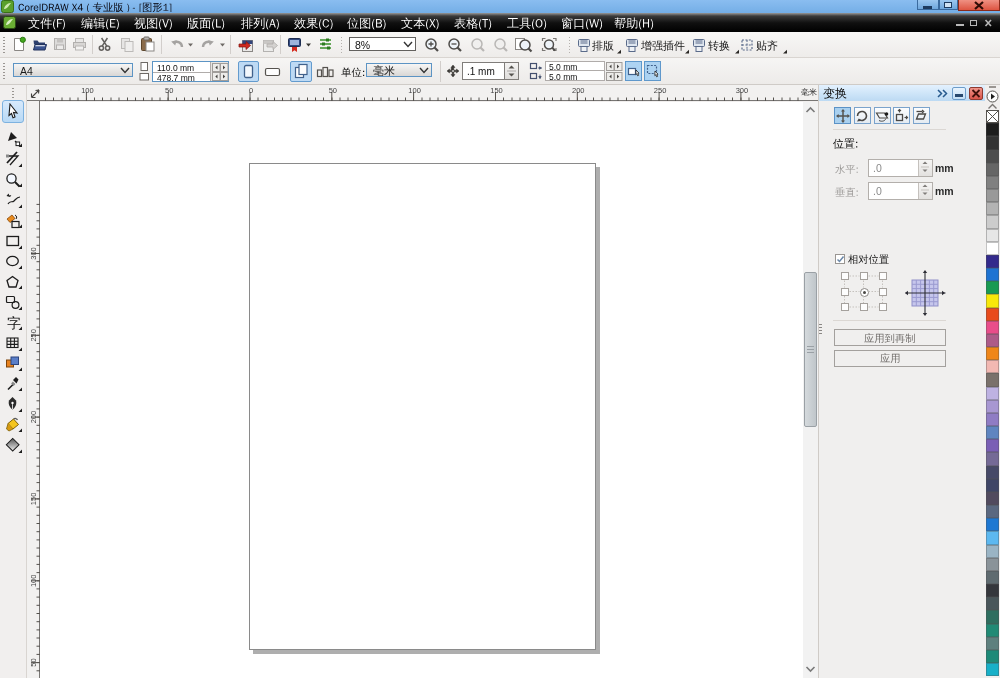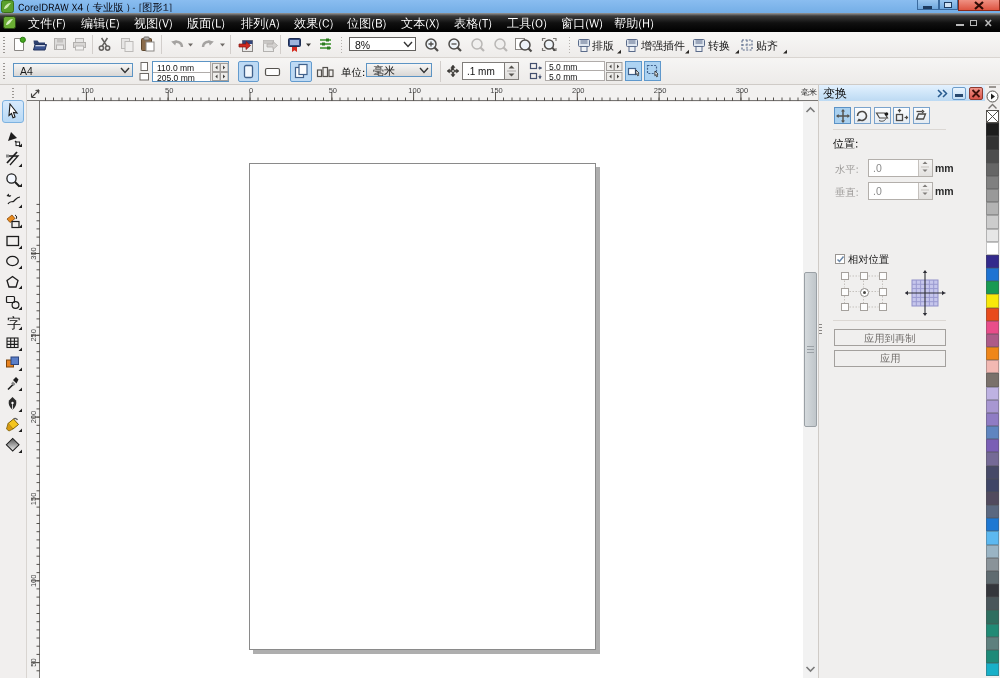--- a/index.html
+++ b/index.html
@@ -347,21 +347,21 @@
     <path d="M1 1 L5 5.5 L9 1" fill="none" stroke="#333" stroke-width="1.4"></path>
   </svg>
 <svg class="ab" style="left:139px;top:61px" width="12" height="20">
     <rect x="2" y="1.5" width="6.5" height="8" fill="#fff" stroke="#6e6a66"></rect>
     <rect x="1" y="12.5" width="8.5" height="6.5" fill="#fff" stroke="#6e6a66"></rect>
   </svg>
 <div class="ab" style="left:152px;top:61px;width:77px;height:21px;border:1px solid #5c94c4;background:#e6e4e2"></div>
 <div class="ab" style="left:153px;top:62px;width:58px;height:9.5px;background:#fff;border-right:1px solid #b0acaa"></div>
 <div class="ab" style="left:153px;top:72px;width:58px;height:9px;background:#fff;border-top:1px solid #b0acaa;border-right:1px solid #b0acaa"></div>
 <div class="txt" style="left:157px;top:62.5px;font-size:8.5px;color:#111">110.0 mm</div>
-<div class="txt" style="left:157px;top:72.5px;font-size:8.5px;color:#111">205.0 mm</div>
+<div class="txt" style="left:157px;top:72.5px;font-size:8.5px;color:#111">478.7 mm</div>
 <svg class="ab" style="left:212px;top:62.5px" width="17" height="9">
     <rect x="0.5" y="0.5" width="7.5" height="8" fill="#edecea" stroke="#a09d9a"></rect>
     <rect x="8.5" y="0.5" width="7.5" height="8" fill="#edecea" stroke="#a09d9a"></rect>
     <path d="M5.5 2.5 l-2.2 2 l2.2 2 z" fill="#44423f"></path>
     <path d="M11 2.5 l2.2 2 l-2.2 2 z" fill="#44423f"></path>
   </svg>
 <svg class="ab" style="left:212px;top:72px" width="17" height="9">
     <rect x="0.5" y="0.5" width="7.5" height="8" fill="#edecea" stroke="#a09d9a"></rect>
     <rect x="8.5" y="0.5" width="7.5" height="8" fill="#edecea" stroke="#a09d9a"></rect>
     <path d="M5.5 2.5 l-2.2 2 l2.2 2 z" fill="#44423f"></path>

